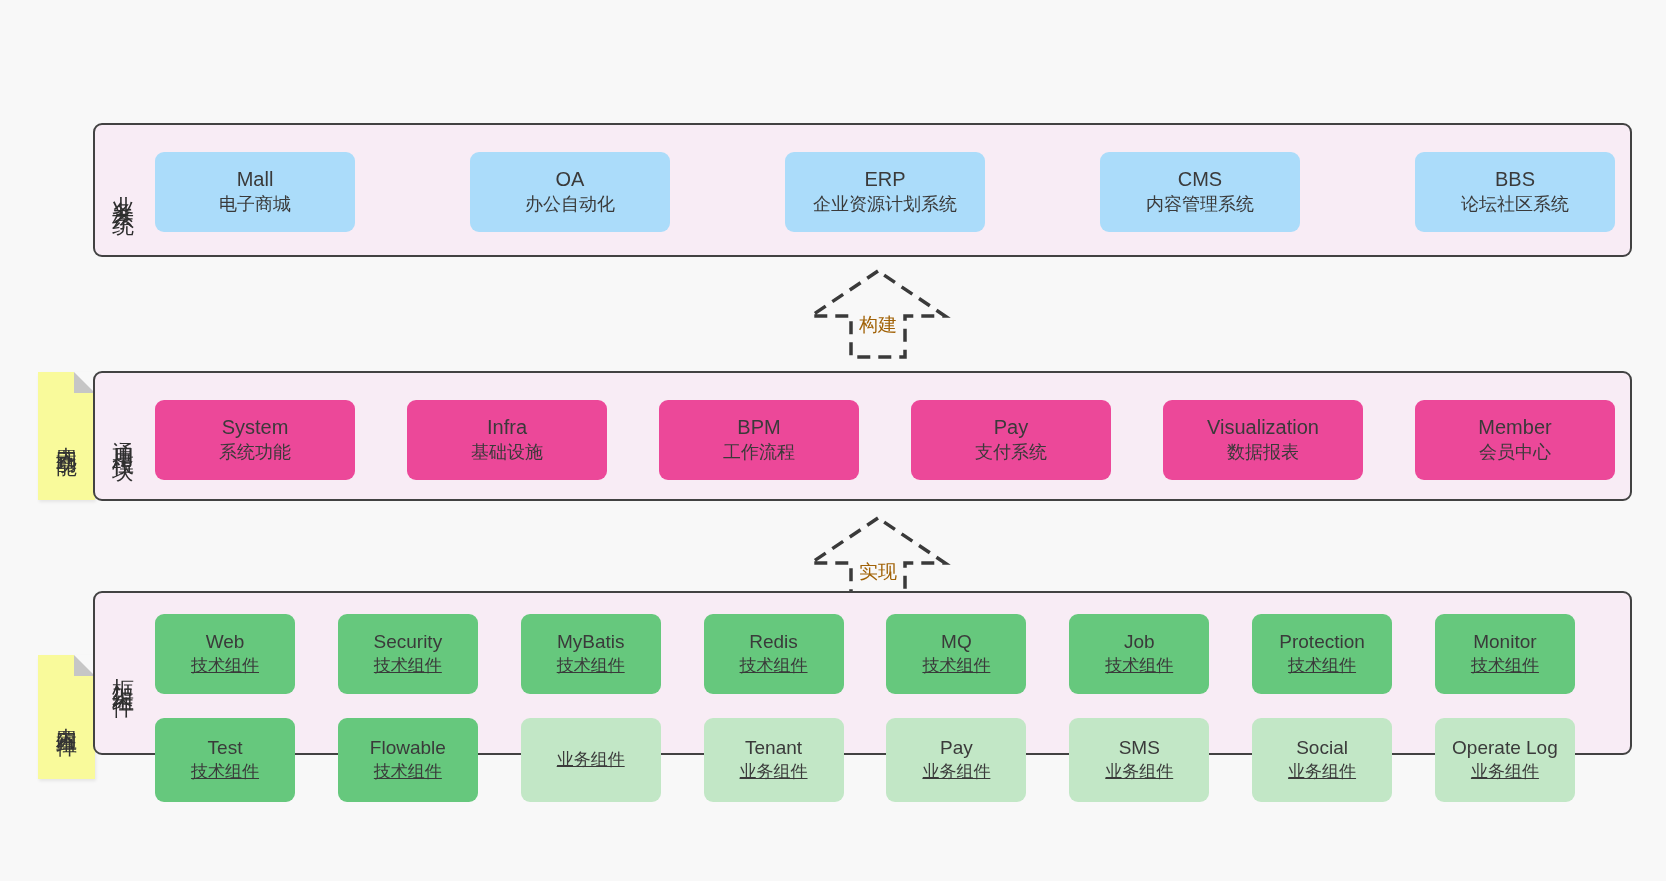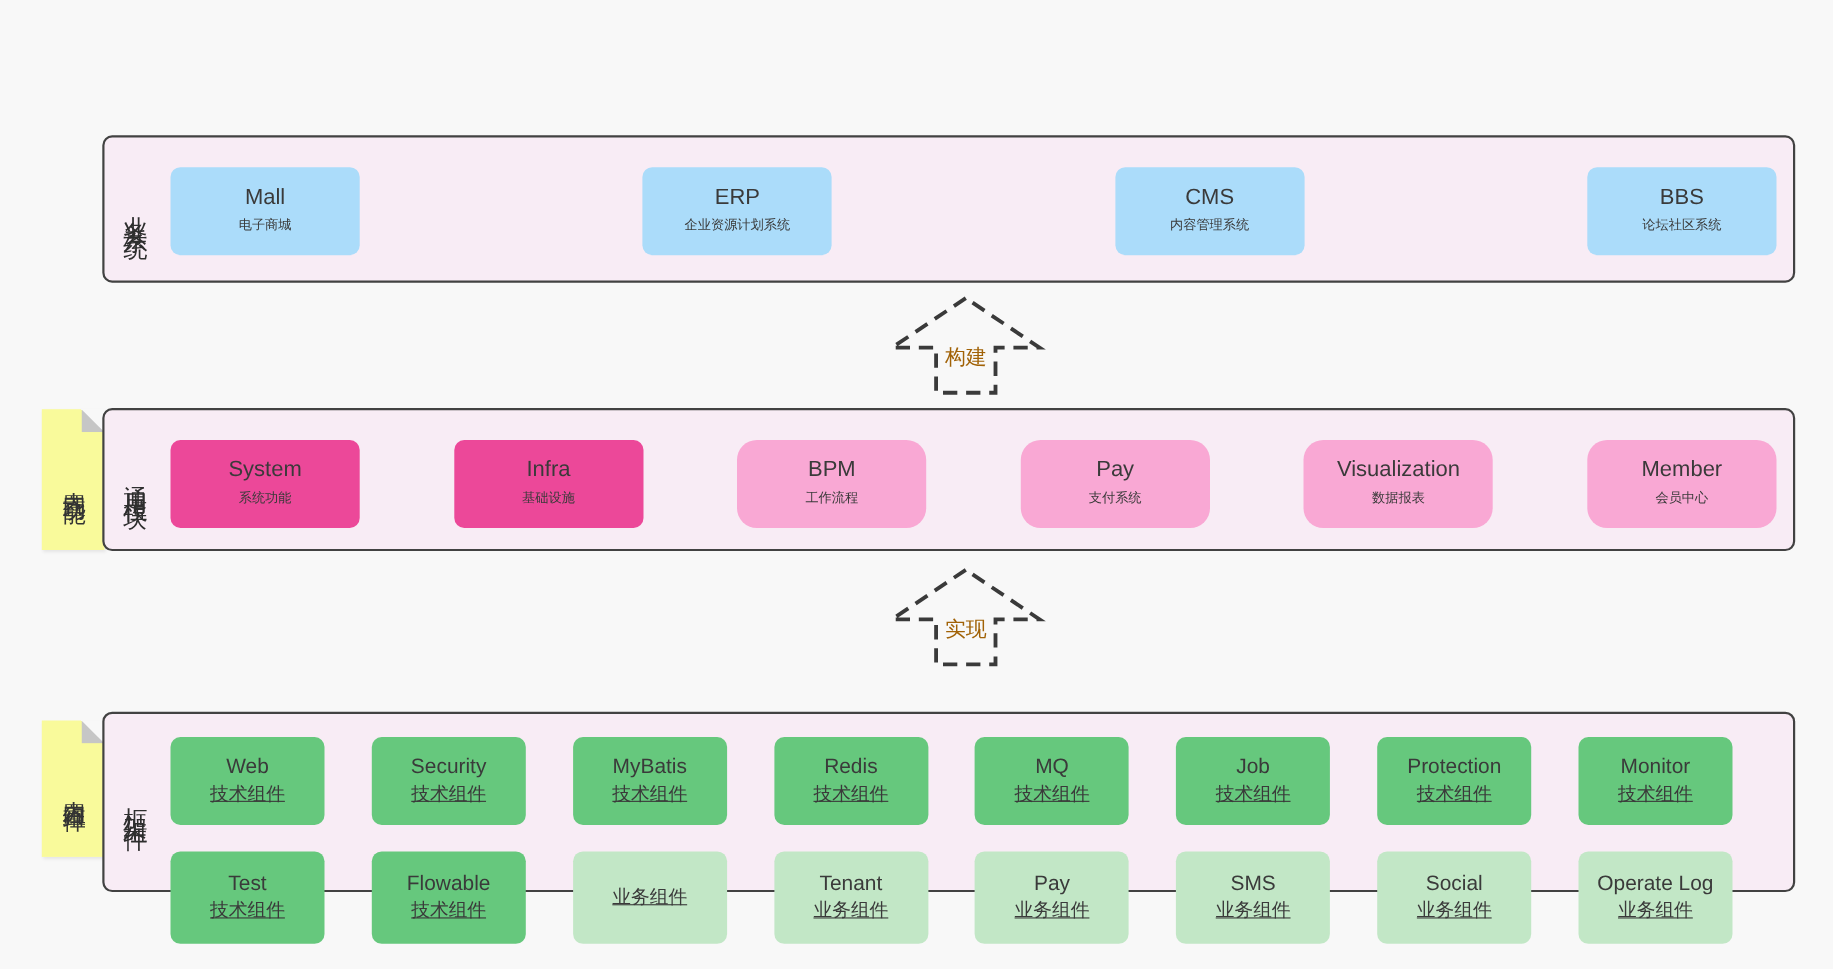--- a/index.html
+++ b/index.html
@@ -5,52 +5,52 @@
   html,body { margin:0; padding:0; background:#f8f8f8; font-family:"Liberation Sans","DejaVu Sans",sans-serif; }
   .canvas { position:relative; width:1666px; height:881px; background:#f8f8f8; overflow:hidden; }
 
   
   .panel {
     position:absolute; left:93px; width:1539px; box-sizing:border-box;
     background:#f8ecf5; border:2px solid #424242; border-radius:9px; z-index:2;
   }
   .panel.business   { top:123px; height:134px; }
   .panel.modules    { top:371px; height:130px; }
-  .panel.components { top:647px; height:164px; }
+  .panel.components { top:591px; height:164px; }
 
   .side-label {
     position:absolute; left:10px; top:0; height:100%;
     display:flex; align-items:center; justify-content:center; width:36px;
   }
   .side-label span {
     writing-mode:vertical-rl; text-orientation:upright;
     font-size:22px; letter-spacing:6px; color:#2e2e2e;
   }
 
   .row { position:absolute; left:60px; display:flex; justify-content:space-between; }
   .business .row, .modules .row { top:27px; width:1460px; }
   .components .row.r1 { top:21px;  width:1420px; }
   .components .row.r2 { top:125px; width:1420px; }
 
   
   .box {
-    width:172px; height:80px; border-radius:9px;
+    width:200px; height:80px; border-radius:9px;
     display:flex; flex-direction:column; align-items:center; justify-content:center;
     text-align:center; color:#3a3a3a; line-height:25px; padding:2px; box-sizing:border-box;
   }
   .components .box { width:140px; line-height:24px; }
   .components .row.r2 .box { height:84px; }
   .box .t { font-size:20px; }
-  .box .s { font-size:12px; }
+  .box .s { font-size:18px; }
   .components .box .t { font-size:19px; }
   .components .box .s { font-size:17px;text-decoration:underline; }
 
   .blue       { background:#abdcfa; }
   .red        { background:#ec4899; }
-  .pink       { background:#f9a8d4;border-radius:18px; }
+  .pink       { background:#ec4899; }
   .green      { background:#66c87d; }
   .lightgreen { background:#c2e7c6; }
 
   
   .sticky {
     position:absolute; left:38px; width:57px; z-index:1;
     background:linear-gradient(225deg, rgba(248,248,248,0) 15px, #f9fa9b 15px);
     display:flex; align-items:center; justify-content:center;
     box-shadow:1px 2px 3px rgba(0,0,0,0.08);
   }
@@ -92,20 +92,24 @@
   <div class="panel business">
     <div class="side-label">
       <span>业务系统</span>
     </div>
     <div class="row">
       <div class="box blue">
         <div class="t">Mall</div>
         <div class="s">电子商城</div>
       </div>
       <div class="box blue">
+        <div class="t">OA</div>
+        <div class="s">办公自动化</div>
+      </div>
+      <div class="box blue">
         <div class="t">ERP</div>
         <div class="s">企业资源计划系统</div>
       </div>
       <div class="box blue">
         <div class="t">CMS</div>
         <div class="s">内容管理系统</div>
       </div>
       <div class="box blue">
         <div class="t">BBS</div>
         <div class="s">论坛社区系统</div>

